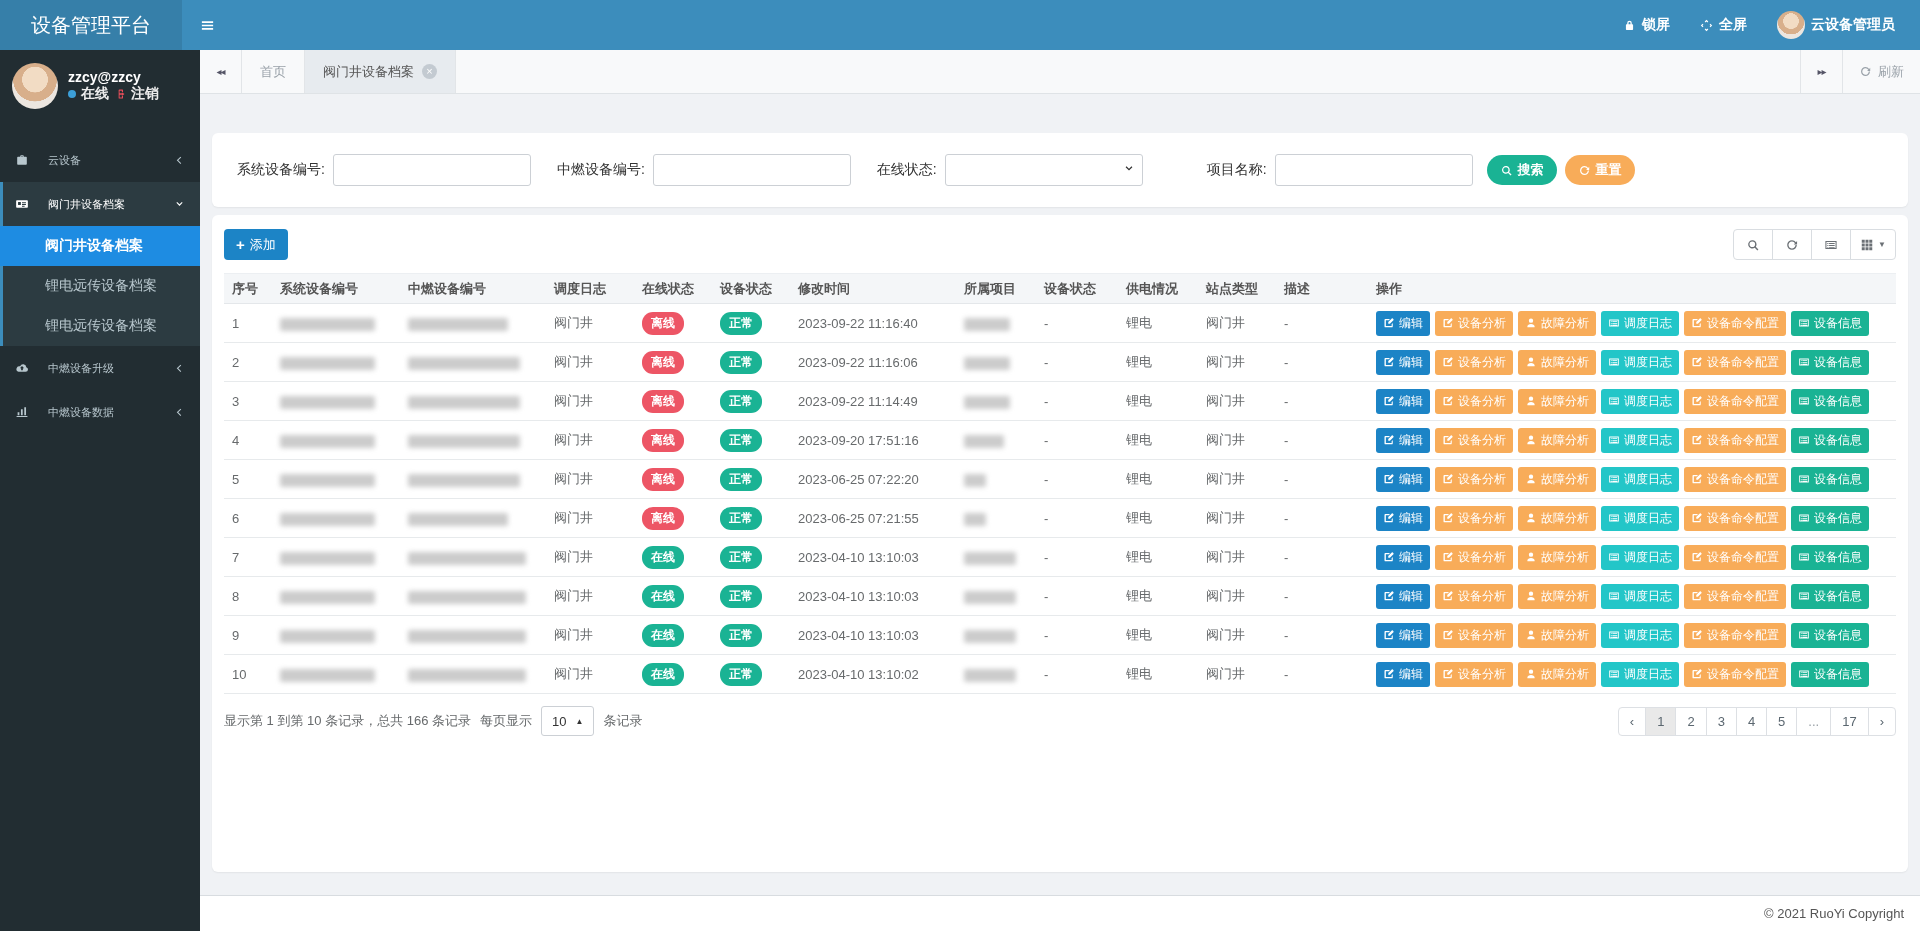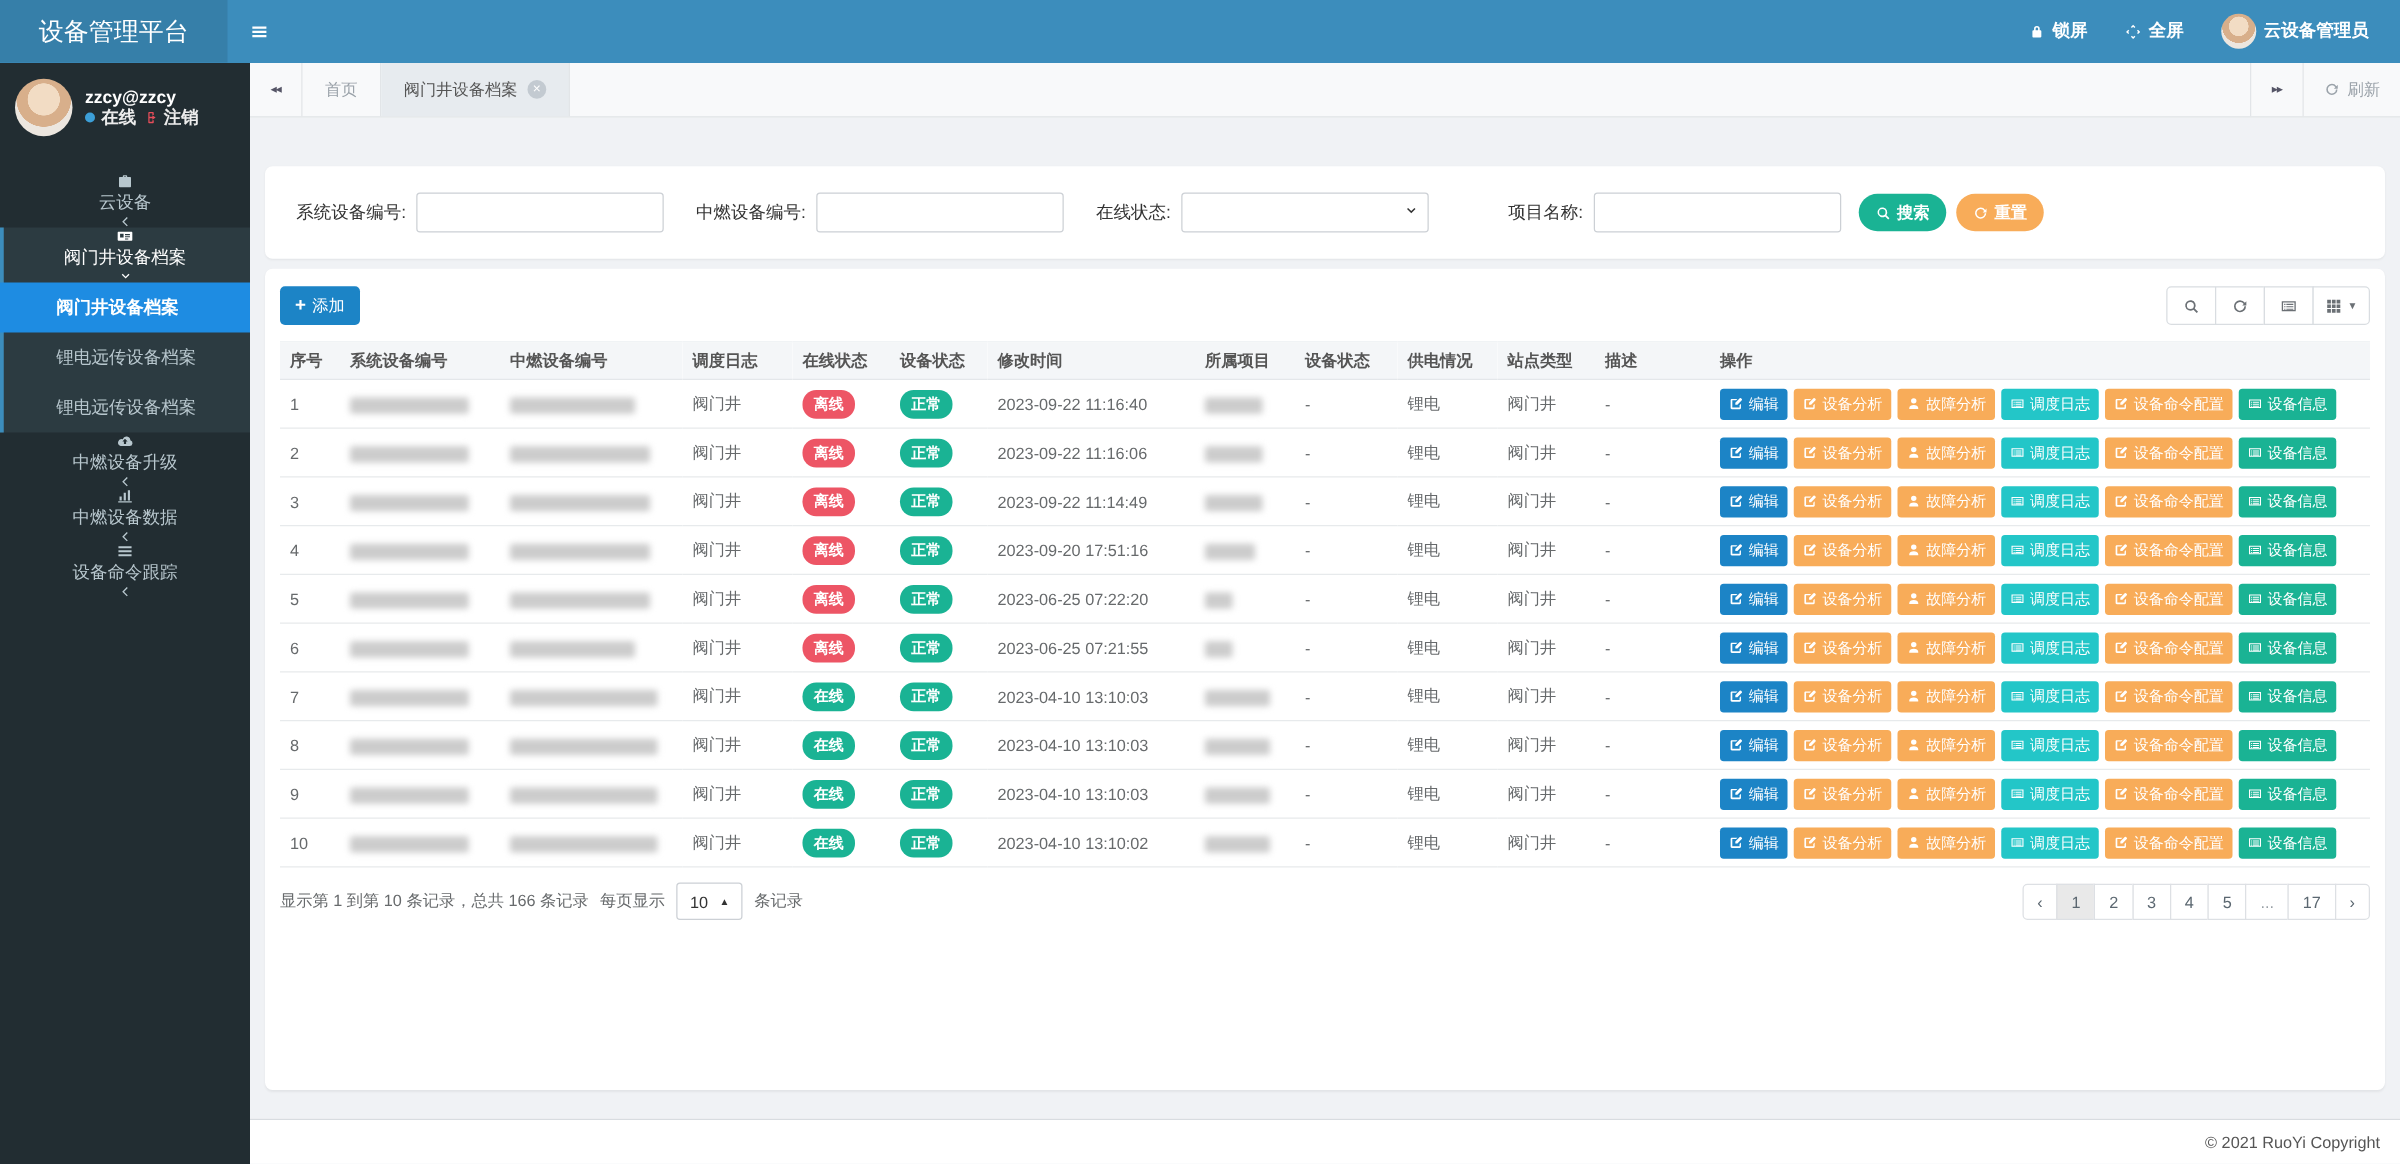--- a/index.html
+++ b/index.html
@@ -23,21 +23,21 @@
 
   
   .sidebar{position:fixed;top:50px;left:0;bottom:0;width:200px;background:#222d32;z-index:40;}
   .user-panel{display:flex;gap:10px;padding:13px 12px;align-items:center;}
   .user-info p{margin:0;color:#fff;font-size:14px;font-weight:700;}
   .status-line{margin-top:7px;display:flex;align-items:center;gap:5px;font-size:12px;font-weight:400;}
   .dot{width:8px;height:8px;border-radius:50%;background:#3c9fd8;display:inline-block;}
   .status-line a{color:#ececec;text-decoration:none;cursor:pointer;}
   .signout-ic{color:#e64d5a;width:12px;height:12px;}
   #side-menu{margin-top:16px;}
-  .menu-item{display:flex;align-items:center;gap:1px;color:#b8c7ce;font-size:14px;padding:0 15px;height:44px;text-decoration:none;cursor:pointer;flex-direction:column;}
+  .menu-item{display:flex;align-items:center;gap:19px;color:#b8c7ce;font-size:11px;padding:0 15px;height:44px;text-decoration:none;cursor:pointer;}
   .menu-item .mi-label{flex:1;white-space:nowrap;}
   .menu-item .chev{width:11px;height:11px;}
   .menu-group.open{border-left:3px solid #3c8dbc;background:#2c3b41;}
   .menu-group.open > .menu-item{color:#fff;padding-left:12px;}
   .submenu-item{display:block;color:#b8c7ce;font-size:14px;padding:11px 8px 11px 42px;text-decoration:none;cursor:pointer;white-space:nowrap;}
   .submenu-item.active{background:#1e8ce2;color:#fff;font-weight:700;margin-left:-3px;padding-left:45px;}
 
   
   .main{margin-left:200px;padding-top:50px;height:931px;display:flex;flex-direction:column;}
   .tabbar{height:44px;background:#f8f9fa;border-bottom:1px solid #dfe3e6;display:flex;align-items:stretch;flex:none;}
@@ -240,29 +240,20 @@
         </a>
         <a class="menu-item">
           <svg class="ic" viewBox="0 0 16 16">
             <use href="#i-chart"></use>
           </svg>
           <span class="mi-label">中燃设备数据</span>
           <svg class="ic chev" viewBox="0 0 16 16">
             <use href="#i-chevleft"></use>
           </svg>
         </a>
-        <a class="menu-item">
-          <svg class="ic" viewBox="0 0 16 16">
-            <use href="#i-bars"></use>
-          </svg>
-          <span class="mi-label">设备命令跟踪</span>
-          <svg class="ic chev" viewBox="0 0 16 16">
-            <use href="#i-chevleft"></use>
-          </svg>
-        </a>
       </nav>
   </aside>
 
   <div class="main">
 
     <div class="tabbar">
       <div class="tab-nav-btn">◂◂</div>
       <div id="tabs">
           <a class="tab">
             <span>首页</span>

